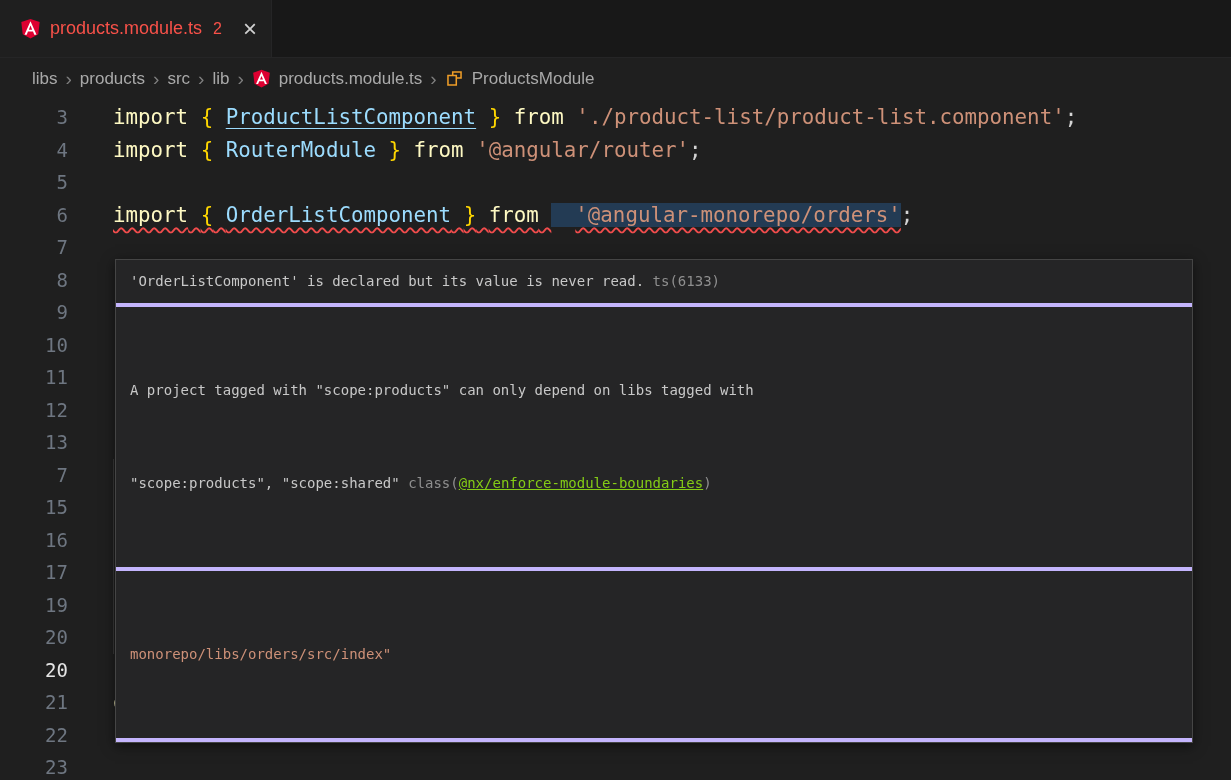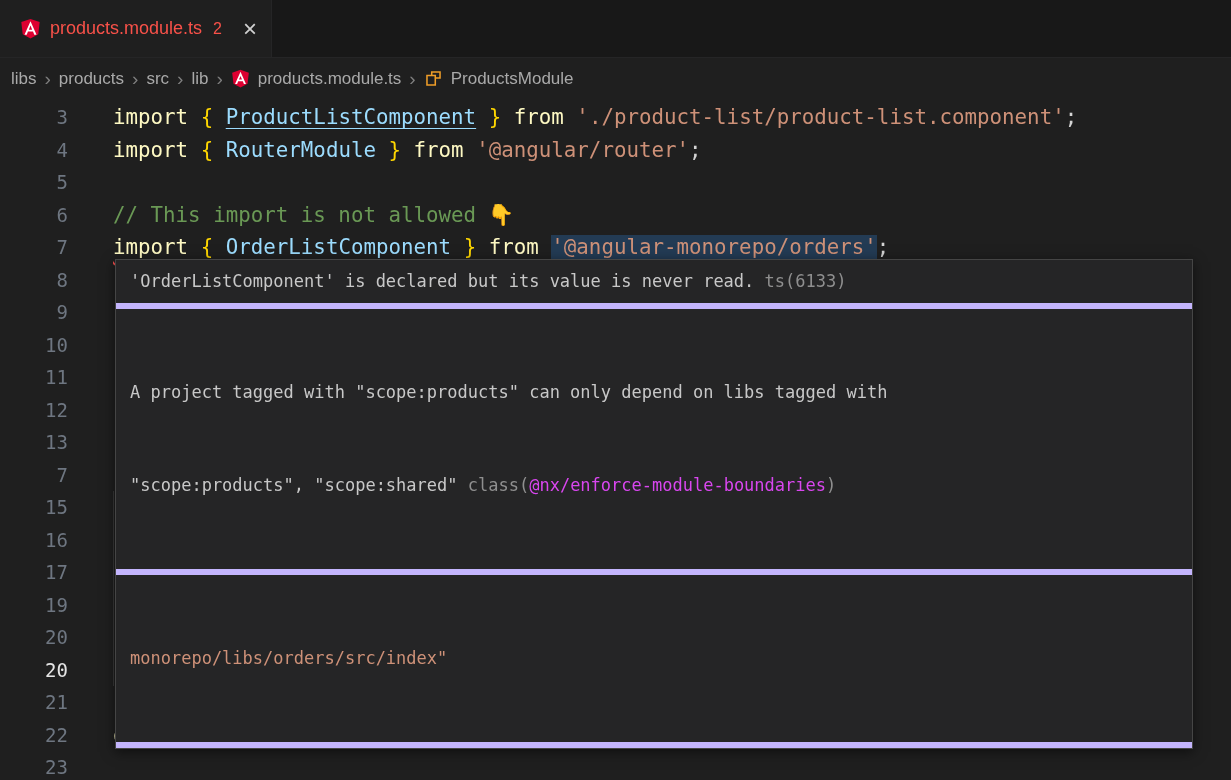--- a/index.html
+++ b/index.html
@@ -9,21 +9,21 @@
   
   .tabbar { height:58px; background:#181818; display:flex; align-items:stretch;
             border-bottom:1px solid #252526; }
   .tab { display:flex; align-items:center; gap:9px; padding:0 14px 0 20px;
          background:#1f1f1f; border-right:1px solid #252526; cursor:pointer; }
   .tab-title { color:#F85149; font-size:18px; }
   .tab-badge { color:#F85149; font-size:16px; margin-left:2px; }
   .tab-close { color:#cfcfcf; font-size:24px; line-height:1; margin-left:12px; cursor:pointer; }
 
   
-  .breadcrumb { height:41px; display:flex; align-items:center; padding-left:11px; gap:8px;
+  .breadcrumb { height:41px; display:flex; align-items:center; padding-left:32px; gap:8px;
                 font-size:17px; color:#a9a9a9; background:#1f1f1f; }
   .bc-item { cursor:pointer; white-space:nowrap; }
   .bc-sep { color:#7f7f7f; font-size:19px; }
   .bc-ic { display:inline-flex; align-items:center; }
 
   
   .editor { position:relative; display:flex; height:681px;
             font-family:"DejaVu Sans Mono","Liberation Mono",monospace; font-size:20.8px; }
   .gutter { width:113px; padding-top:2px; flex:none; }
   .ln { height:32.5px; line-height:32.5px; text-align:right; padding-right:45px;
@@ -41,33 +41,33 @@
   .tk-cls  { color:#4EC9B0; }
   .tk-prop { color:#9CDCFE; }
   .tk-str  { color:#CE9178; }
   .tk-cmt  { color:#6A9955; }
   .tk-pn   { color:#D4D4D4; }
   .tk-bG   { color:#FFD700; }
   .tk-bP   { color:#DA70D6; }
   .tk-bB   { color:#179FFF; }
   .tk-err  { text-decoration:underline wavy #f14c4c 1.5px; text-underline-offset:5px;
              text-decoration-skip-ink:none; }
-  .tk-hl   { background:rgba(38,79,120,.6); }
+  .tk-hl   { background:rgba(38,79,120,.6);padding-left:24px; }
   .tk-ul   { text-decoration:underline; text-decoration-thickness:1px;
              text-underline-offset:4px; }
 
   
   .hover-popup { position:absolute; left:115px; top:160px; width:1078px;
                  background:#252526; border:1px solid #454545; z-index:10;
                  box-shadow:0 3px 12px rgba(0,0,0,.55); color:#c8c8c8; }
-  .hp-row { padding:6px 14px; border-bottom:6px solid #c4b5fd; white-space:pre;
-            line-height:31px; font-size:17px;
+  .hp-row { padding:6px 14px; border-bottom:4px solid #c4b5fd; white-space:pre;
+            line-height:31px; font-size:14px;
             font-family:"DejaVu Sans Mono","Liberation Mono",monospace; }
   .hp-dim { color:#8f8f8f; }
-  .hp-link { color:#d946ef; cursor:pointer; }
+  .hp-link { color:#84cc16; text-decoration:underline; cursor:pointer; }
   .hp-kw { color:#569CD6; }
   .hp-str { color:#CE9178; }
 </style>
 </head>
 <body>
 
 <div class="tabbar">
   <div class="tab">
     <span class="bc-ic">
       <svg viewBox="0 0 24 24" width="21" height="21" aria-hidden="true">
@@ -128,21 +128,20 @@
       <div class="ln">20</div>
       <div class="ln active">20</div>
       <div class="ln">21</div>
       <div class="ln">22</div>
       <div class="ln">23</div>
     </div>
   <div class="code" id="code">
       <div class="line"><span class="tk-kw">import</span><span class="tk-pn"> </span><span class="tk-bG">{</span><span class="tk-pn"> </span><span class="tk-id tk-ul">ProductListComponent</span><span class="tk-pn"> </span><span class="tk-bG">}</span><span class="tk-pn"> </span><span class="tk-kw">from</span><span class="tk-pn"> </span><span class="tk-str">'./product-list/product-list.component'</span><span class="tk-pn">;</span></div>
       <div class="line"><span class="tk-kw">import</span><span class="tk-pn"> </span><span class="tk-bG">{</span><span class="tk-pn"> </span><span class="tk-id">RouterModule</span><span class="tk-pn"> </span><span class="tk-bG">}</span><span class="tk-pn"> </span><span class="tk-kw">from</span><span class="tk-pn"> </span><span class="tk-str">'@angular/router'</span><span class="tk-pn">;</span></div>
       <div class="line"></div>
-      <div class="line"><span class="tk-cmt">// This import is not allowed </span><span class="tk-emoji">👇</span></div>
       <div class="line"><span class="tk-kw tk-err">import</span><span class="tk-pn tk-err"> </span><span class="tk-bG tk-err">{</span><span class="tk-pn tk-err"> </span><span class="tk-id tk-err">OrderListComponent</span><span class="tk-pn tk-err"> </span><span class="tk-bG tk-err">}</span><span class="tk-pn tk-err"> </span><span class="tk-kw tk-err">from</span><span class="tk-pn tk-err"> </span><span class="tk-str tk-err tk-hl">'@angular-monorepo/orders'</span><span class="tk-pn">;</span></div>
       <div class="line"></div>
       <div class="line"></div>
       <div class="line"></div>
       <div class="line"></div>
       <div class="line"></div>
       <div class="line"></div>
       <div class="line"></div>
       <div class="line"><span class="guide" style="left: 0ch;"></span><span class="guide" style="left: 2ch;"></span><span class="guide" style="left: 4ch;"></span><span class="guide" style="left: 6ch;"></span><span class="tk-pn">        </span><span class="tk-prop">component</span><span class="tk-pn">: </span><span class="tk-cls">ProductListComponent</span><span class="tk-pn">,</span></div>
       <div class="line"><span class="guide" style="left: 0ch;"></span><span class="guide" style="left: 2ch;"></span><span class="guide" style="left: 4ch;"></span><span class="tk-pn">      </span><span class="tk-bG">}</span><span class="tk-pn">,</span></div>

